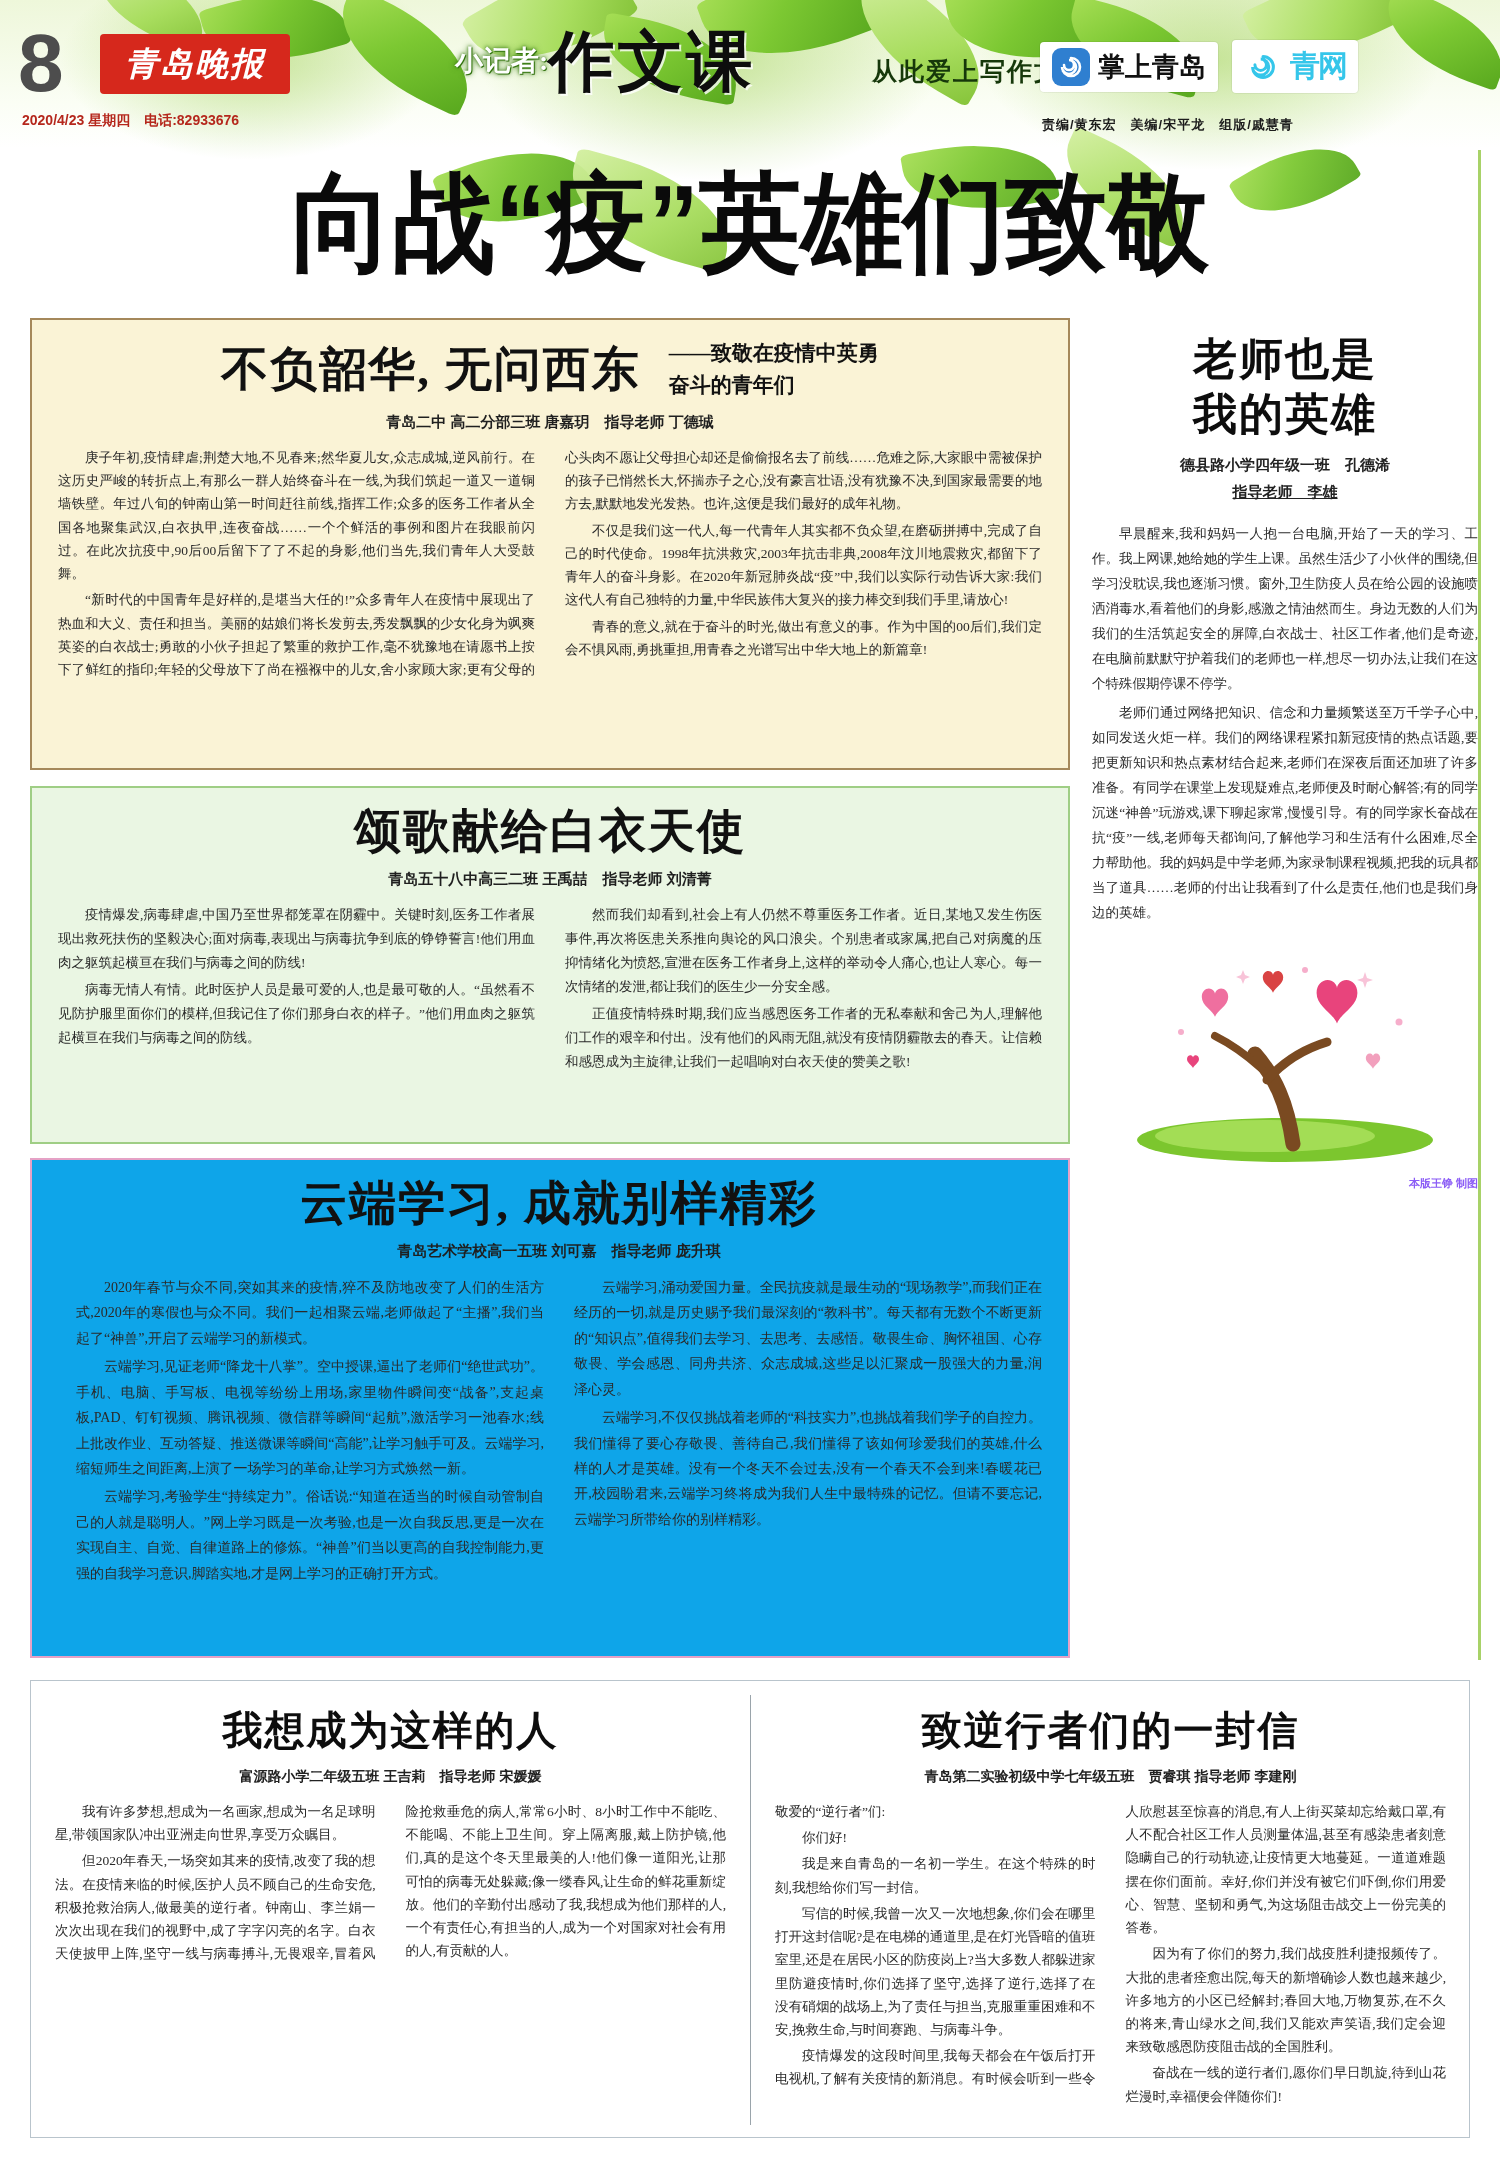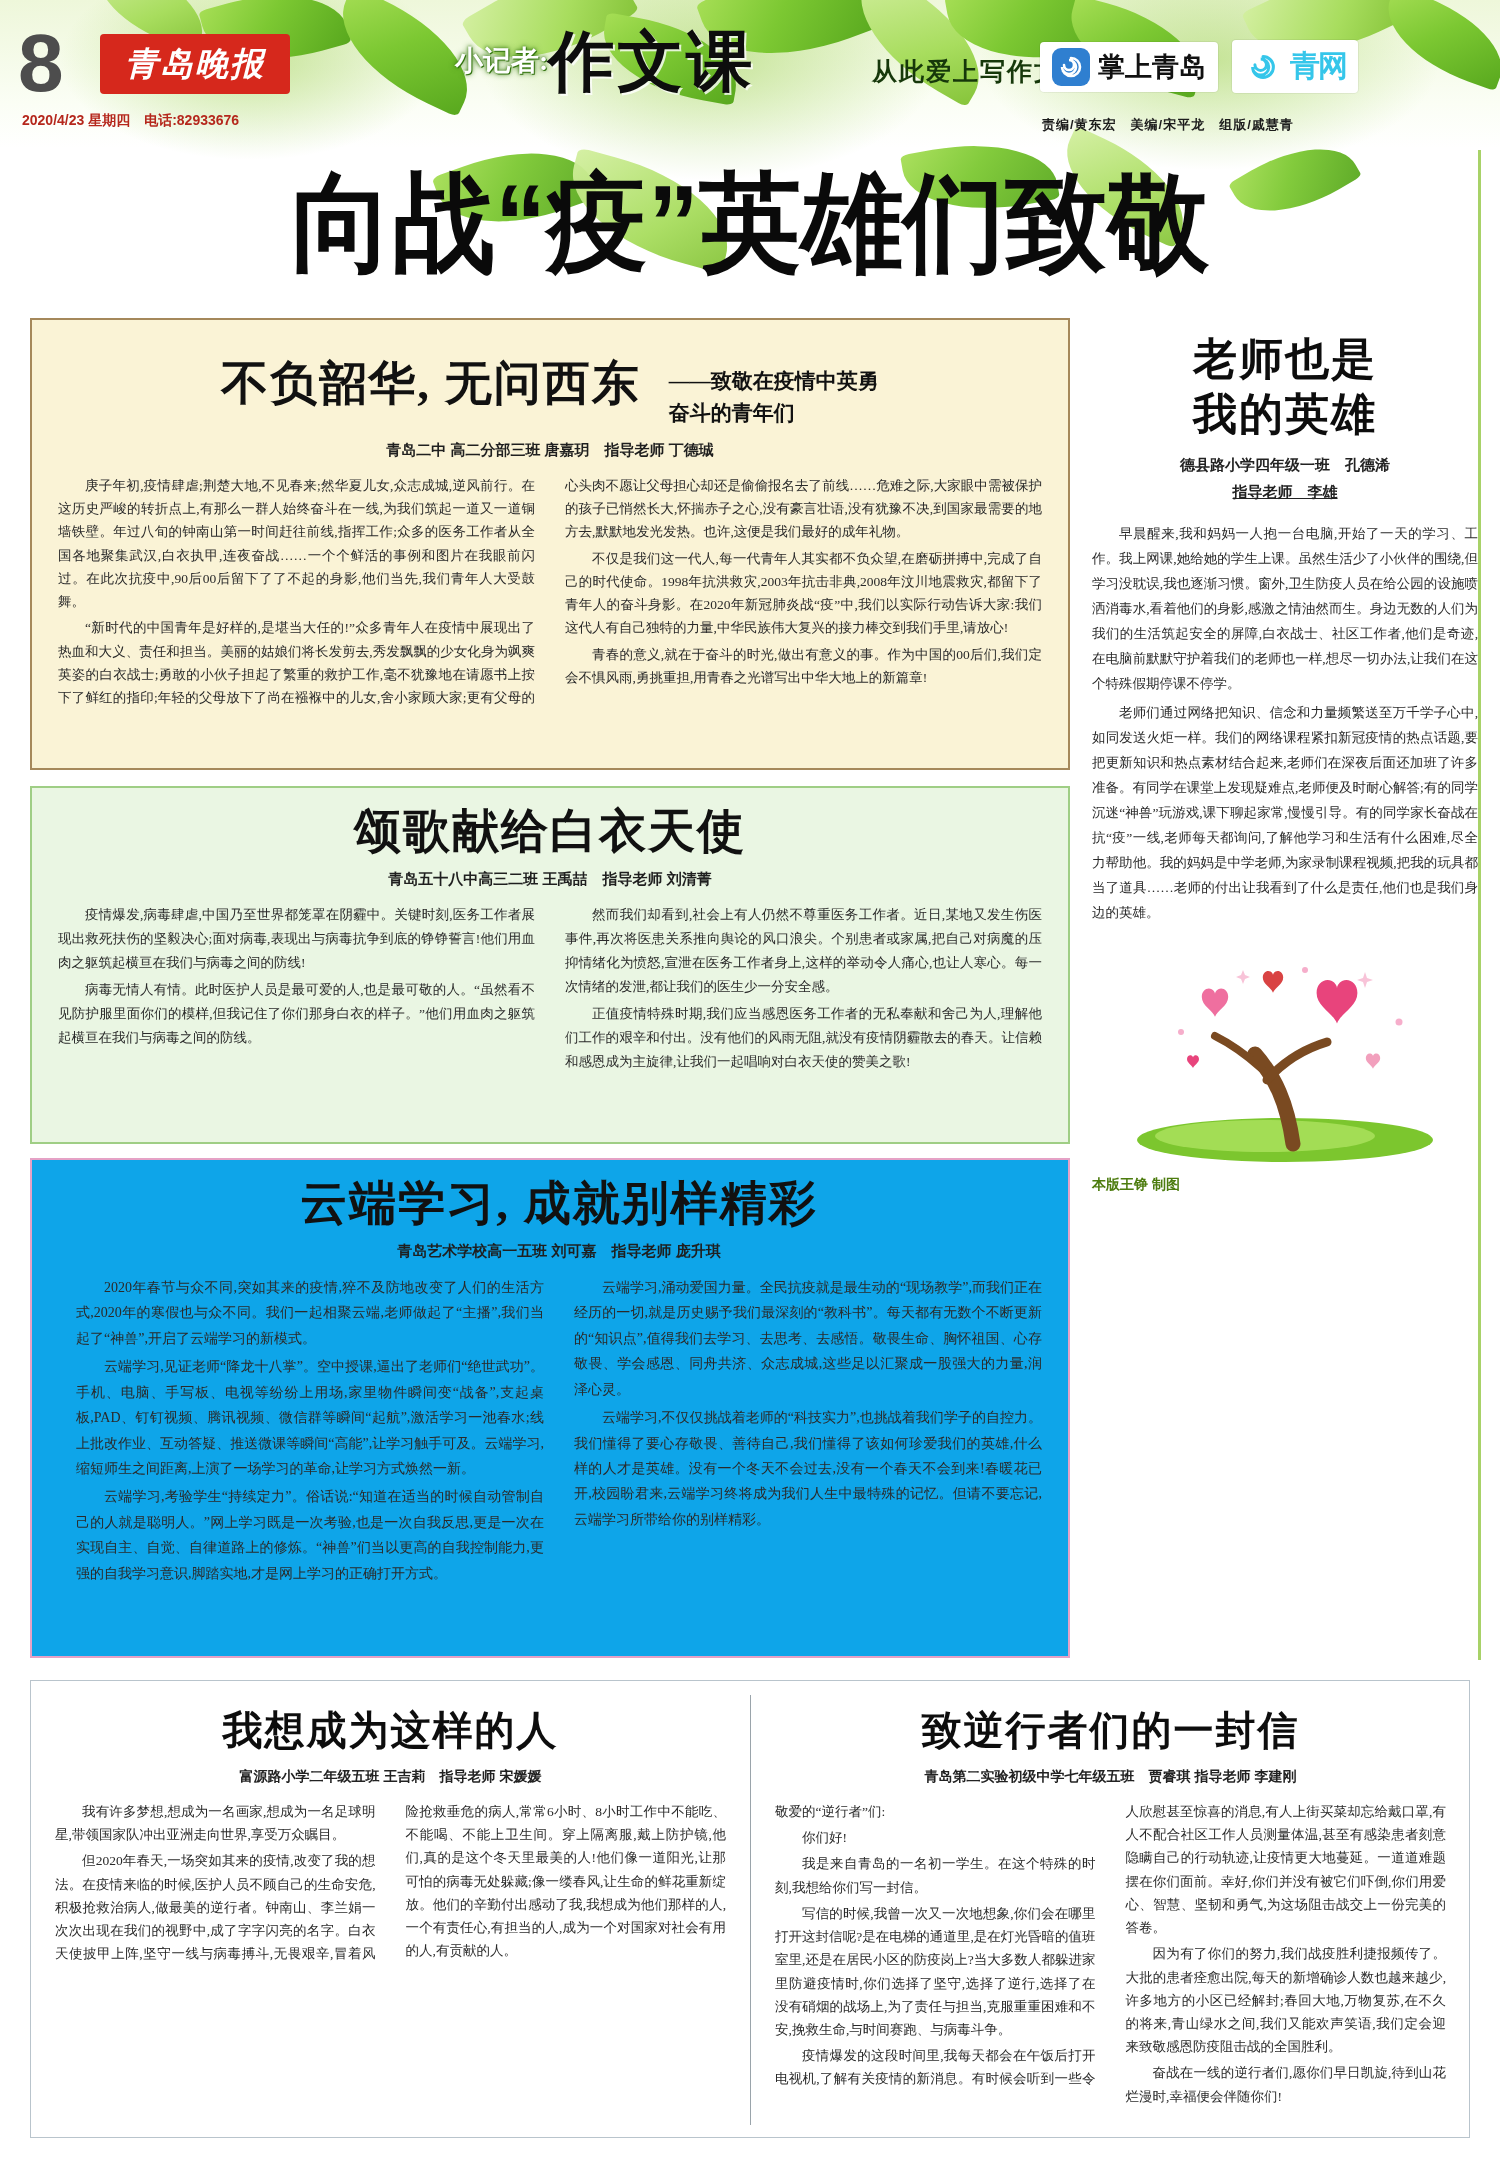--- a/index.html
+++ b/index.html
@@ -63,34 +63,34 @@
   .cols2{column-count:2;column-gap:30px;}
   .body-text p{margin:0 0 3px 0;text-indent:2em;text-align:justify;}
   .fs-a1{font-size:13.5px;line-height:1.72;}
   .fs-gr{font-size:13.5px;line-height:1.78;}
   .fs-pk{font-size:14px;line-height:1.82;}
   .fs-bt{font-size:13.5px;line-height:1.72;}
   .fs-rt{font-size:13.5px;line-height:1.85;}
 
   .a1-head{display:flex;justify-content:center;align-items:center;gap:28px;}
   .a1-sub{font-size:21px;font-weight:700;line-height:1.5;color:#111;text-align:left;
-          font-family:"Liberation Serif","DejaVu Serif",serif;margin-top:28px;}
+          font-family:"Liberation Serif","DejaVu Serif",serif;}
 
   
   .right-col{position:absolute;left:1092px;top:332px;width:386px;}
   .rt-title{font-size:44px;font-weight:900;text-align:center;line-height:1.25;color:#0d0d0d;
             font-family:"Liberation Serif","DejaVu Serif",serif;letter-spacing:2px;}
   .rt-byline{text-align:center;font-size:15px;font-weight:700;margin-top:14px;
              font-family:"Liberation Sans","DejaVu Sans",sans-serif;}
   .rt-byline2{text-align:center;font-size:15px;font-weight:700;margin-top:8px;
               font-family:"Liberation Sans","DejaVu Sans",sans-serif;text-decoration:underline;}
   .rt-body{margin-top:20px;color:#2a2a2a;}
   .rt-body p{margin:0 0 4px 0;text-indent:2em;text-align:justify;}
   .illustration{margin-top:26px;text-align:center;}
-  .ill-caption{text-align:left;font-size:14px;font-weight:700;margin-top:10px;color:#4d7c0f;
+  .ill-caption{text-align:right;font-size:11px;font-weight:700;margin-top:10px;color:#8b5cf6;
                font-family:"Liberation Sans","DejaVu Sans",sans-serif;}
   .edge-line{position:absolute;left:1478px;top:150px;width:3px;height:1510px;background:#a8d268;}
 
   
   .bottom{position:absolute;left:30px;top:1680px;width:1440px;height:458px;border:1px solid #b9c4cc;
           box-sizing:border-box;}
   .bottom-divider{position:absolute;left:719px;top:14px;width:1px;height:430px;background:#9aa4ab;}
   .half{position:absolute;top:0;height:100%;box-sizing:border-box;padding:22px 24px;}
   .half-left{left:0;width:719px;}
   .half-right{left:720px;width:719px;}

